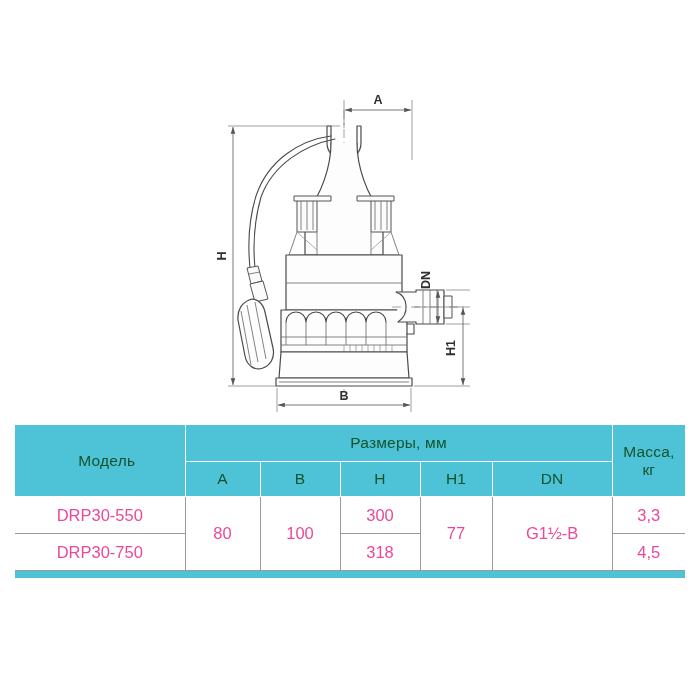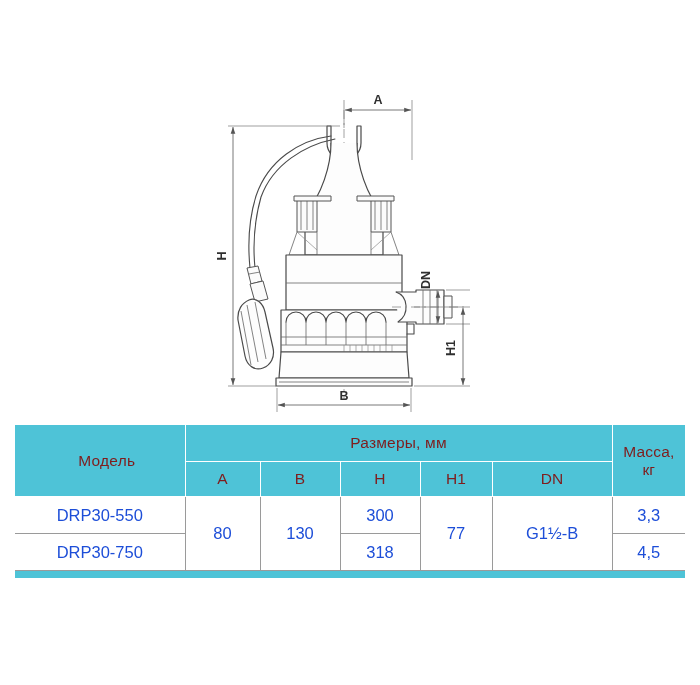--- a/index.html
+++ b/index.html
@@ -26,25 +26,25 @@
   table.spec{
     border-collapse:collapse;
     width:670px;
     table-layout:fixed;
   }
   table.spec th,table.spec td{
     padding:0;margin:0;
     text-align:center;
     vertical-align:middle;
     font-weight:normal;
-    color:#1d4ed8;
+    color:#ec4899;
   }
   table.spec thead th{
     background:#4EC3D7;
-    color:#7f1d1d;
+    color:#14532d;
     font-size:15.5px;
     border:1px solid #ffffff;
     border-top:none;
     letter-spacing:.2px;
   }
   table.spec thead th.edge-l{border-left:none;padding-left:14px;}
   table.spec thead th.edge-r{border-right:none;margin-left:44px;}
   .hrow1 th{height:36px;}
   .hrow2 th{height:34px;}
 
@@ -242,21 +242,21 @@
           <th>B</th>
           <th>H</th>
           <th>H1</th>
           <th>DN</th>
         </tr>
       </thead>
       <tbody>
         <tr class="first">
           <td class="model-cell no-l">DRP30-550</td>
           <td rowspan="2">80</td>
-          <td rowspan="2">130</td>
+          <td rowspan="2">100</td>
           <td>300</td>
           <td rowspan="2">77</td>
           <td rowspan="2">G1½-B</td>
           <td class="no-r">3,3</td>
         </tr>
         <tr>
           <td class="model-cell no-l">DRP30-750</td>
           <td>318</td>
           <td class="no-r">4,5</td>
         </tr>

